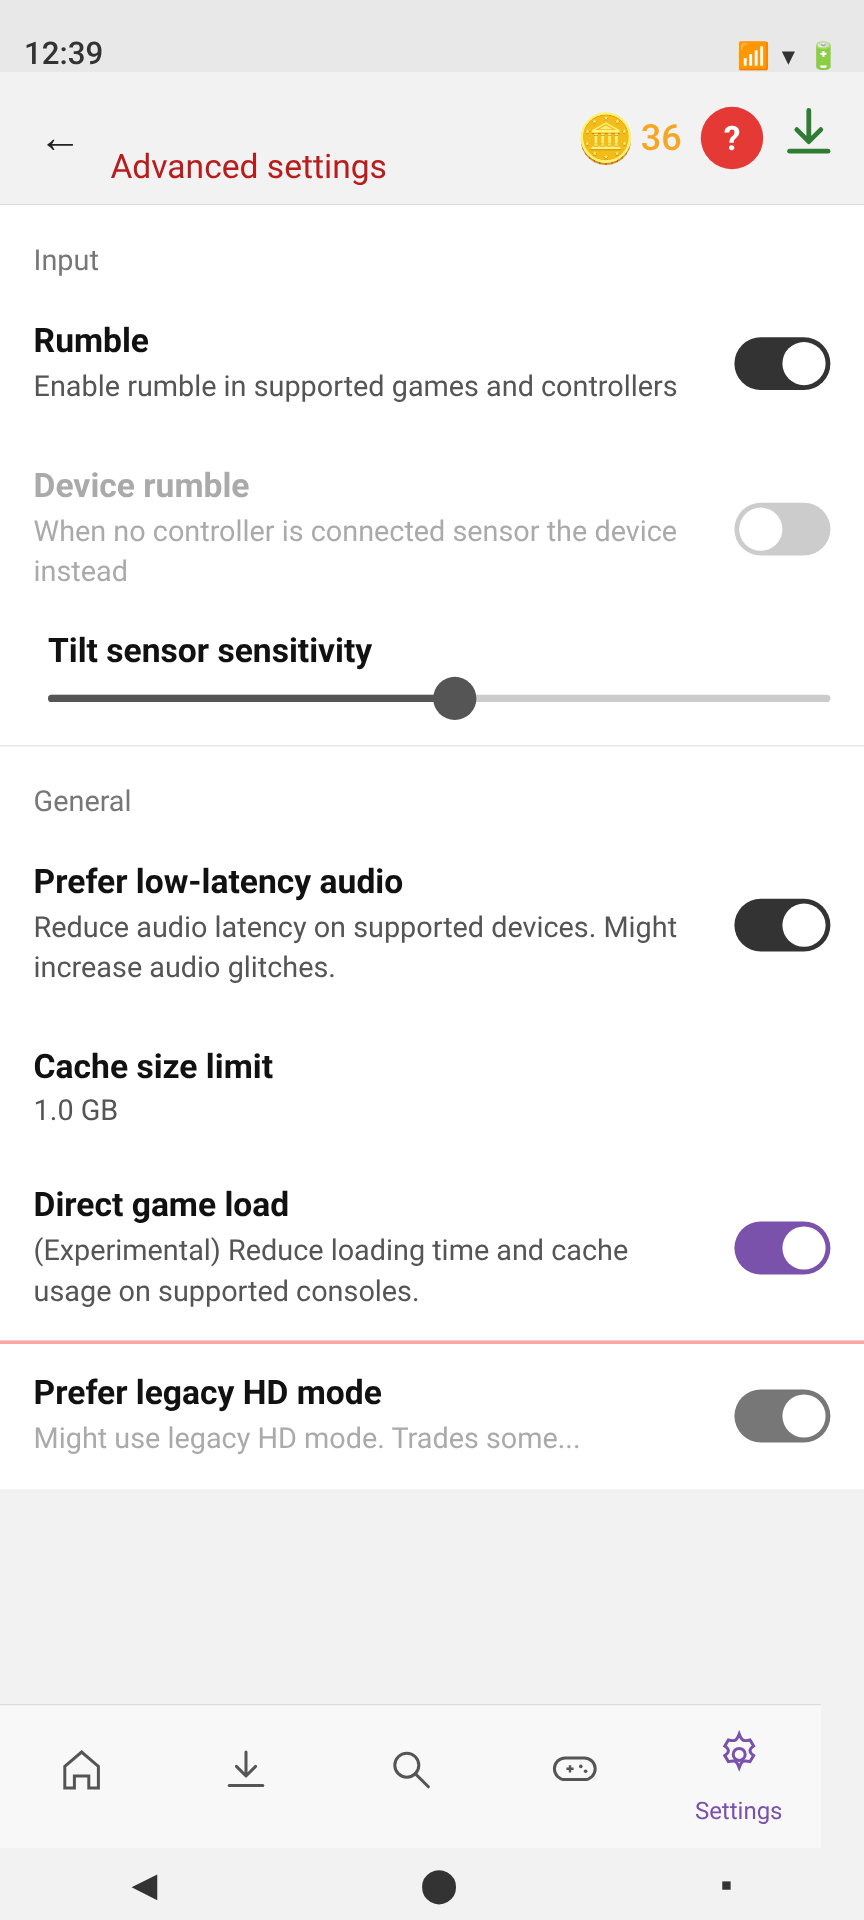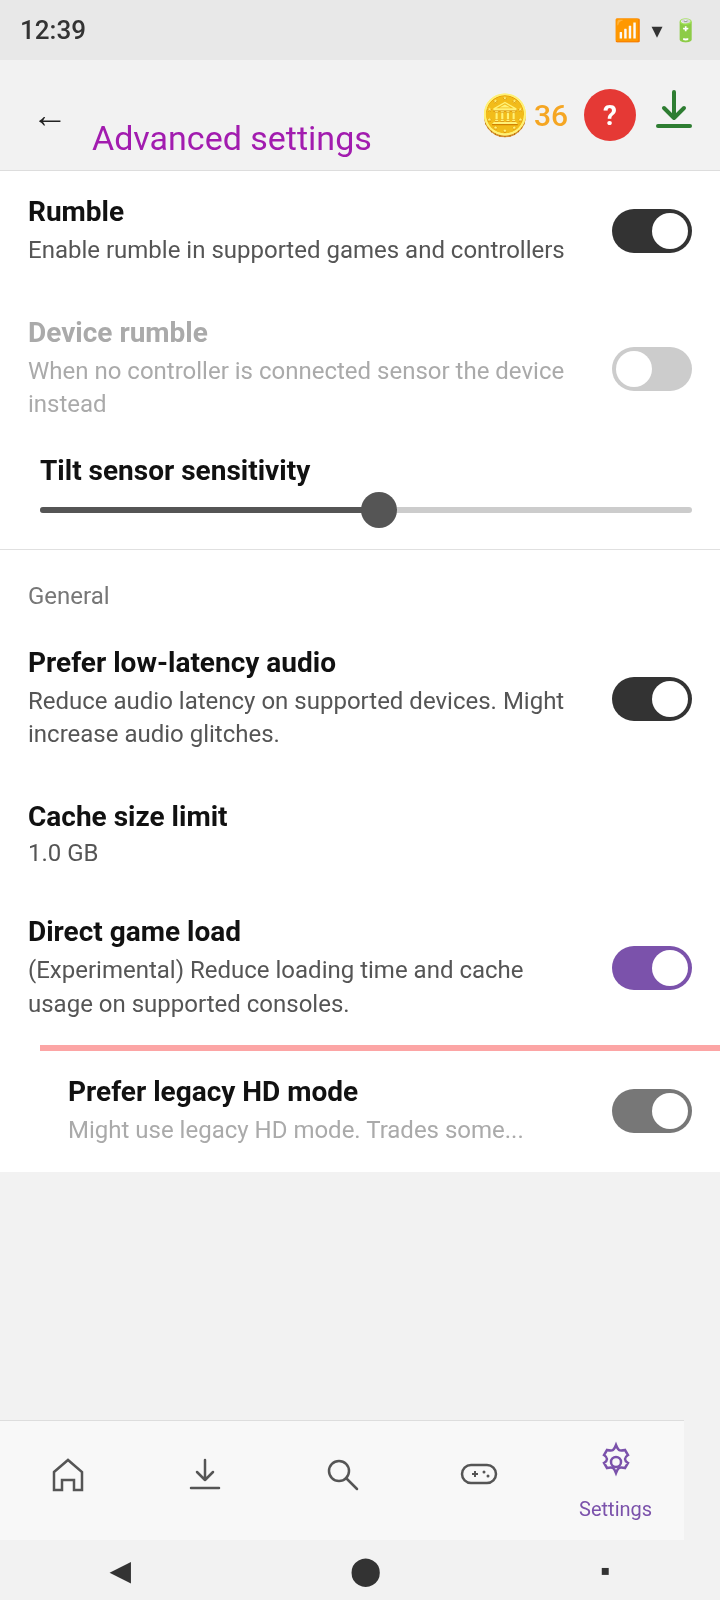--- a/index.html
+++ b/index.html
@@ -11,21 +11,21 @@
       font-family: 'Roboto', Arial, sans-serif;
       overflow-x: hidden;
     }
 
     
     .status-bar {
       width: 720px;
       height: 60px;
       background: #e8e8e8;
       display: flex;
-      align-items: center;
+      align-items: flex-end;
       justify-content: space-between;
       padding: 0 20px;
     }
     .status-time {
       font-size: 26px;
       color: #333;
       font-weight: 500;
     }
     .status-icons {
       display: flex;
@@ -47,22 +47,22 @@
       padding: 0 24px;
       gap: 16px;
     }
     .back-btn {
       font-size: 36px;
       color: #222;
       cursor: pointer;
       padding: 8px;
     }
     .app-bar-title {
-      font-size: 34px;
-      color: #a21caf;
+      font-size: 28px;
+      color: #b91c1c;
       font-weight: 400;
       flex: 1;
       margin-top: 46px;
     }
     .coin-badge {
       display: flex;
       align-items: center;
       gap: 4px;
     }
     .coin-emoji {
@@ -313,20 +313,21 @@
       <path d="M22 4V30M22 30L12 20M22 30L32 20" stroke="#2e7d32" stroke-width="4" stroke-linecap="round" stroke-linejoin="round"></path>
       <line x1="6" y1="38" x2="38" y2="38" stroke="#2e7d32" stroke-width="4" stroke-linecap="round"></line>
     </svg>
   </span>
 </div>
 
 <div class="divider"></div>
 
 <div class="content">
 
+  <div class="section-header">Input</div>
 
   <div class="setting-item">
     <div class="setting-text">
       <div class="setting-title">Rumble</div>
       <div class="setting-desc">Enable rumble in supported games and controllers</div>
     </div>
     <div class="toggle on">
       <div class="toggle-thumb"></div>
     </div>
   </div>
@@ -373,21 +374,21 @@
   <div class="setting-item">
     <div class="setting-text">
       <div class="setting-title">Direct game load</div>
       <div class="setting-desc">(Experimental) Reduce loading time and cache usage on supported consoles.</div>
     </div>
     <div class="toggle on-purple">
       <div class="toggle-thumb"></div>
     </div>
   </div>
 
-  <div class="setting-item" style="border-top: 6px solid #fca5a5; margin-left: 40px;">
+  <div class="setting-item" style="border-top: 3px solid #fca5a5;">
     <div class="setting-text">
       <div class="setting-title">Prefer legacy HD mode</div>
       <div class="setting-desc" style="color:#aaa;">Might use legacy HD mode. Trades some...</div>
     </div>
     <div class="toggle on-partial">
       <div class="toggle-thumb"></div>
     </div>
   </div>
 
 </div>

